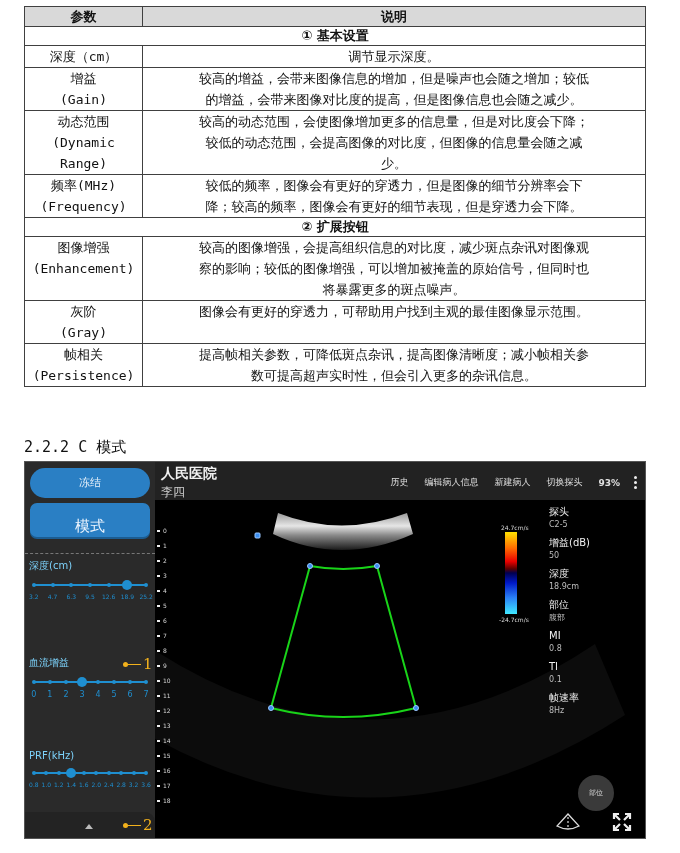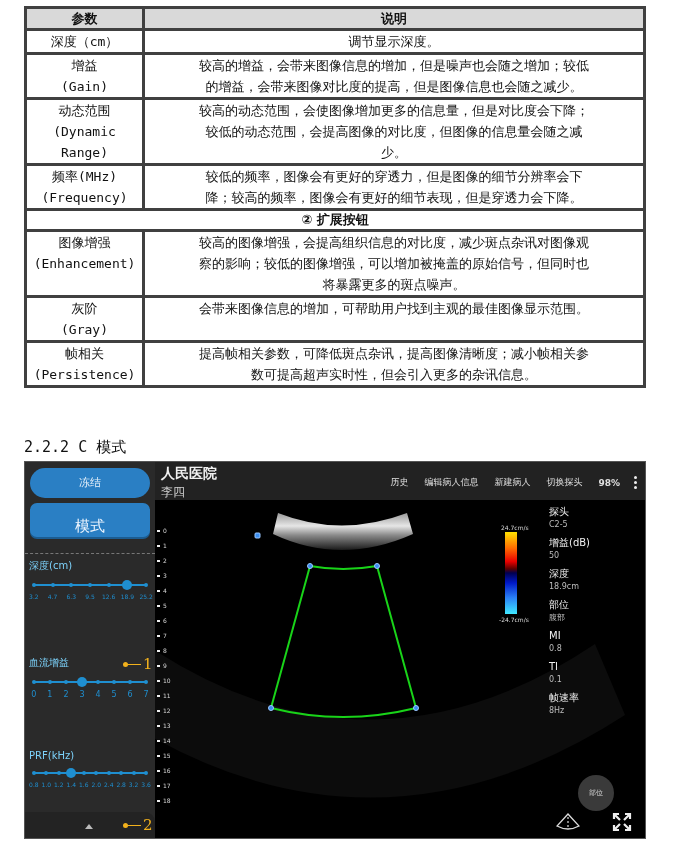--- a/index.html
+++ b/index.html
@@ -6,21 +6,21 @@
   html, body { width: 680px; height: 853px; background: #ffffff; overflow: hidden; }
   body { position: relative; font-family: "DejaVu Serif", "Liberation Serif", serif; color: #111; }
 
   
   .param-table {
     position: absolute; left: 24px; top: 6px; width: 622px;
     border-collapse: collapse; table-layout: fixed;
     font-size: 13px; line-height: 21px;
   }
   .param-table td, .param-table th {
-    border: 3px solid #404040; text-align: center; vertical-align: top;
+    border: 1px solid #404040; text-align: center; vertical-align: top;
     padding: 0 4px; font-weight: normal;
   }
   .param-table th { background: #d9d9d9; font-weight: bold; font-family: "DejaVu Sans", sans-serif; font-size: 13px; line-height: 19px; }
   .param-table td.section { font-weight: bold; font-family: "DejaVu Sans", sans-serif; line-height: 18px; }
   .param-table col.c1 { width: 118px; }
   .param-table td.desc { padding: 0 8px; margin-top: 12px; }
   .param-table td.name { font-family: "DejaVu Sans Mono", "Liberation Mono", monospace; font-size: 13px; }
 
   
   .section-heading {
@@ -117,20 +117,23 @@
       <col>
     </colgroup>
   <thead>
     <tr>
       <th>参数</th>
       <th>说明</th>
     </tr>
   </thead>
   <tbody id="table-body">
       <tr>
+        <td colspan="2" class="section">①  基本设置</td>
+      </tr>
+      <tr>
         <td class="name">
           <div>深度（cm）</div>
         </td>
         <td class="desc">
           <div>调节显示深度。</div>
         </td>
       </tr>
       <tr>
         <td class="name">
           <div>增益</div>
@@ -176,21 +179,21 @@
           <div>察的影响；较低的图像增强，可以增加被掩盖的原始信号，但同时也</div>
           <div>将暴露更多的斑点噪声。</div>
         </td>
       </tr>
       <tr>
         <td class="name">
           <div>灰阶</div>
           <div>(Gray)</div>
         </td>
         <td class="desc">
-          <div>会带来图像信息的增加，可帮助用户找到主观的最佳图像显示范围。</div>
+          <div>图像会有更好的穿透力，可帮助用户找到主观的最佳图像显示范围。</div>
         </td>
       </tr>
       <tr>
         <td class="name">
           <div>帧相关</div>
           <div>(Persistence)</div>
         </td>
         <td class="desc">
           <div>提高帧相关参数，可降低斑点杂讯，提高图像清晰度；减小帧相关参</div>
           <div>数可提高超声实时性，但会引入更多的杂讯信息。</div>
@@ -302,21 +305,21 @@
   </div>
 
   <div class="us-header">
     <div class="us-hospital">人民医院</div>
     <div class="us-patient">李四</div>
     <div class="us-menu">
       <span>历史</span>
       <span>编辑病人信息</span>
       <span>新建病人</span>
       <span>切换探头</span>
-      <span class="battery">98%</span>
+      <span class="battery">93%</span>
       <div class="us-more">
           <i></i>
           <i></i>
           <i></i>
         </div>
     </div>
   </div>
 
   <div class="us-image">
     <svg class="us-svg" width="492" height="340" viewBox="0 0 492 340">

